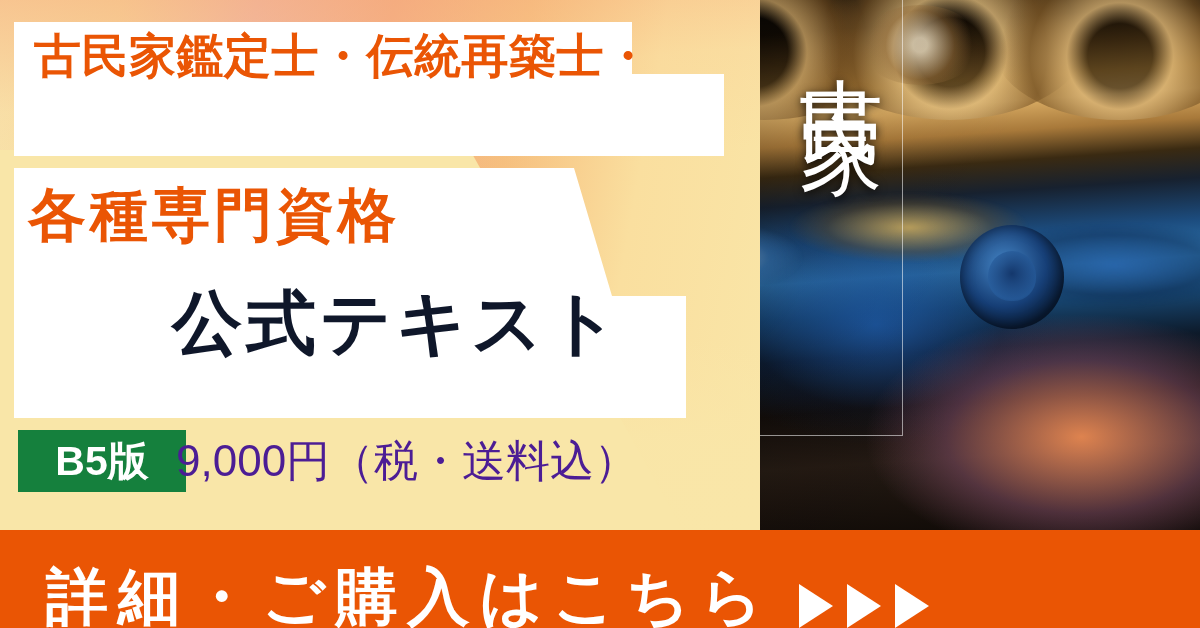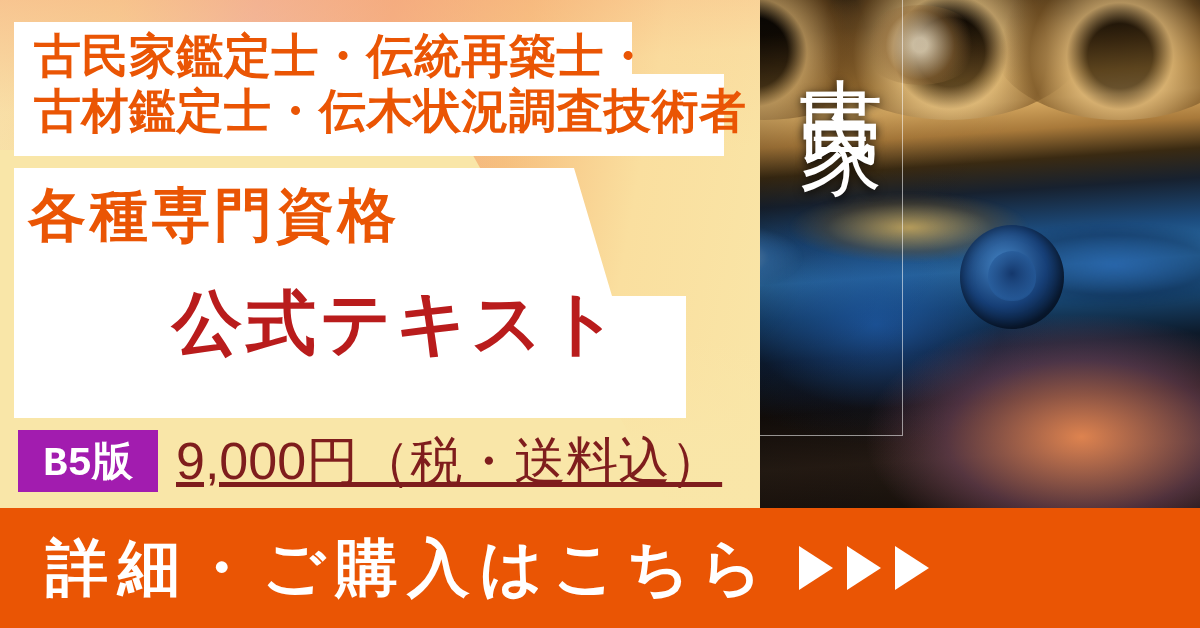--- a/index.html
+++ b/index.html
@@ -111,39 +111,39 @@
     background:#ffffff;
     clip-path:polygon(0 0, 560px 0, 598px 128px, 672px 128px, 672px 250px, 0 250px);
   }
   .title-1{
     position:absolute;left:28px;top:186px;
     font-weight:700;color:#ea5504;font-size:58px;line-height:1;
     letter-spacing:4px;white-space:nowrap;
   }
   .title-2{
     position:absolute;left:172px;top:288px;
-    font-weight:700;color:#b91c1c;font-size:70px;line-height:1;
+    font-weight:700;color:#0f172a;font-size:70px;line-height:1;
     letter-spacing:4px;white-space:nowrap;
   }
 
   
   .badge{
-    position:absolute;left:18px;top:430px;width:140px;height:62px;
-    background:#a21caf;color:#fff;font-weight:700;font-size:41px;
-    display:flex;align-items:center;justify-content:center;letter-spacing:0px;font-family:Liberation Mono, monospace;
+    position:absolute;left:18px;top:430px;width:168px;height:62px;
+    background:#15803d;color:#fff;font-weight:700;font-size:41px;
+    display:flex;align-items:center;justify-content:center;letter-spacing:0px;
   }
   .price{
     position:absolute;left:176px;top:428px;
-    color:#7f1d1d;font-size:52px;line-height:66px;white-space:nowrap;letter-spacing:0px;text-decoration:underline;
+    color:#4c1d95;font-size:44px;line-height:66px;white-space:nowrap;letter-spacing:0px;
   }
 
   
   .cta{
-    position:absolute;left:0;bottom:0;width:1200px;height:120px;
-    background:#ea5504;display:flex;align-items:center;
+    position:absolute;left:0;bottom:0;width:1200px;height:98px;
+    background:#ea5504;display:flex;align-items:flex-end;
   }
   .cta-text{
     margin-left:46px;color:#ffffff;font-weight:700;font-size:62px;
     letter-spacing:10px;white-space:nowrap;line-height:1;
   }
   .arrows{margin-left:26px;display:flex;gap:14px;align-items:center;}
   .arrow{
     width:0;height:0;border-left:34px solid #ffffff;
     border-top:22px solid transparent;border-bottom:22px solid transparent;
   }
@@ -165,21 +165,20 @@
     <div class="cover-sub">伝統構法、古民家活用のための調査と再生の</div>
     <div class="cover-title">古民家</div>
   </div>
 
   <div class="warm-bg"></div>
   <div class="cream-slab"></div>
 
   <div class="panel-top"></div>
   <div class="headline">
     <div>古民家鑑定士・伝統再築士・</div>
-    <div>古材鑑定士・伝木状況調査技術者</div>
   </div>
 
   <div class="panel-main"></div>
   <div class="title-1">各種専門資格</div>
   <div class="title-2">公式テキスト</div>
 
   <div class="badge">B5版</div>
   <div class="price">9,000円（税・送料込）</div>
 
   <div class="cta">

